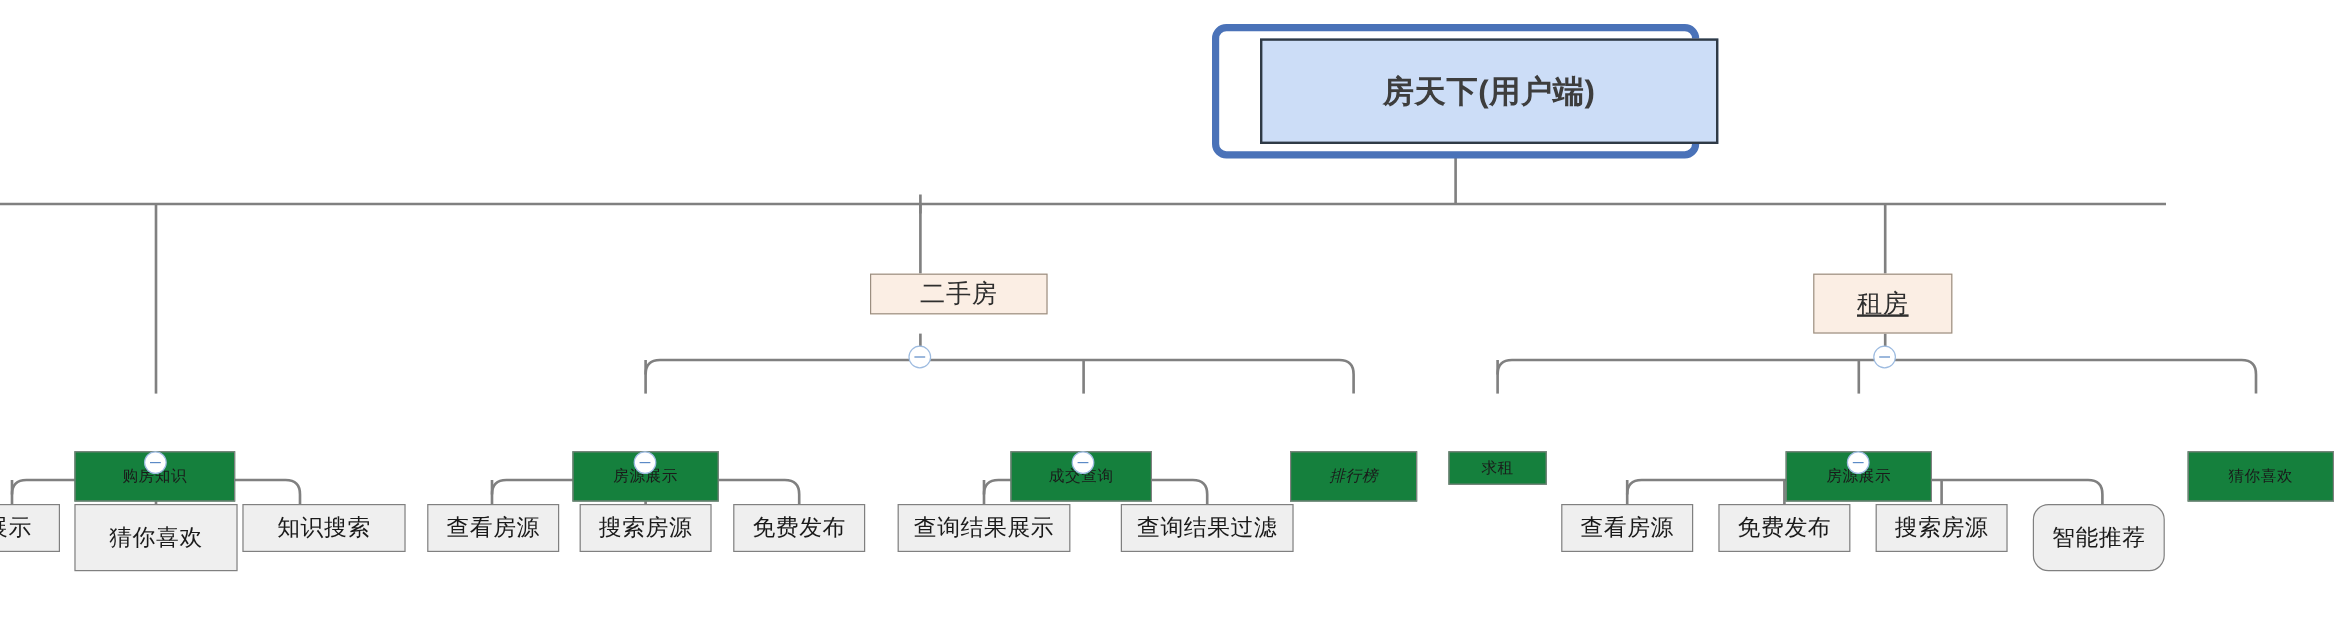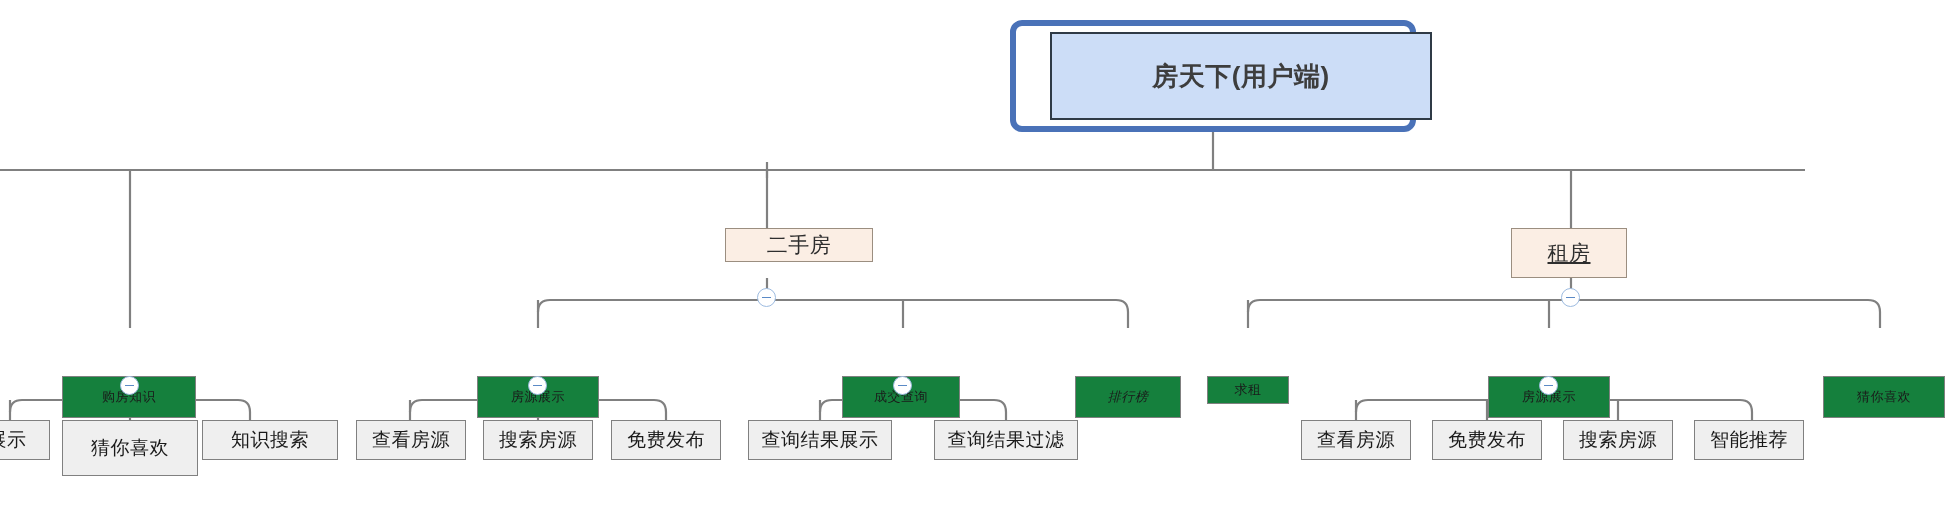--- a/index.html
+++ b/index.html
@@ -228,17 +228,17 @@
 
   <div class="node lvl4" style="left:1301px; top:420px; width:110px; height:40px;">
     <span>查看房源</span>
   </div>
   <div class="node lvl4" style="left:1432px; top:420px; width:110px; height:40px;">
     <span>免费发布</span>
   </div>
   <div class="node lvl4" style="left:1563px; top:420px; width:110px; height:40px;">
     <span>搜索房源</span>
   </div>
-  <div class="node lvl4" style="left:1694px; top:420px; width:110px; height:40px;">
+  <div class="node lvl4" style="left:1694px; top:420px; width:110px; height:56px;border-radius:13px;">
     <span>智能推荐</span>
   </div>
 
 </div>
 
 </body></html>

